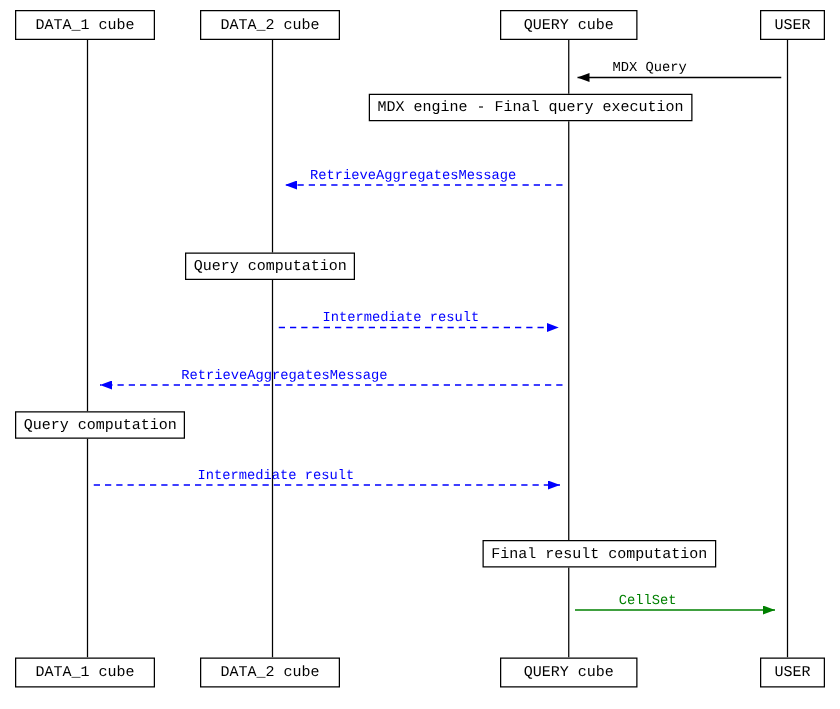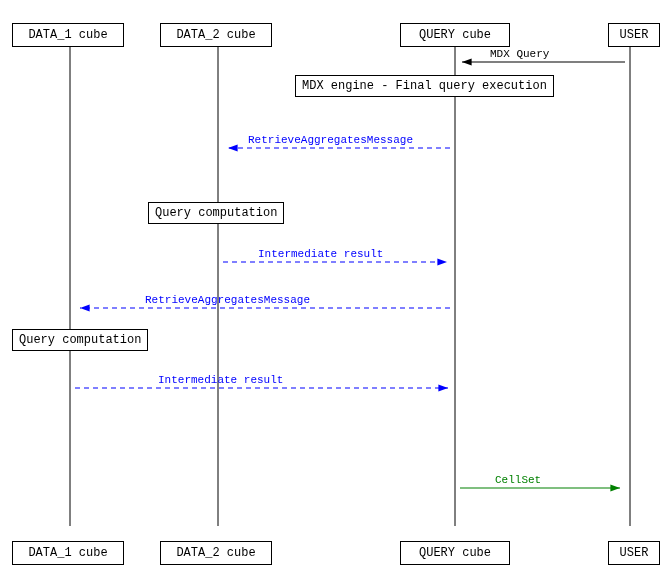--- a/index.html
+++ b/index.html
@@ -19,21 +19,20 @@
     }
     .actor-box {
       position: absolute;
       border: 1px solid #000;
       background: #fff;
       padding: 4px 8px;
       white-space: nowrap;
       font-family: 'Courier New', monospace;
       font-size: 12px;
       text-align: center;
-      margin-top: 15px;
     }
     .note-box {
       position: absolute;
       border: 1px solid #000;
       background: #fff;
       padding: 3px 6px;
       white-space: nowrap;
       font-family: 'Courier New', monospace;
       font-size: 12px;
     }
@@ -105,20 +104,23 @@
 
   <div class="note-box" style="left:295px; top:75px;">
     <span>MDX engine - Final query execution</span>
   </div>
   <div class="note-box" style="left:148px; top:202px;">
     <span>Query computation</span>
   </div>
   <div class="note-box" style="left:12px; top:329px;">
     <span>Query computation</span>
   </div>
+  <div class="note-box" style="left:386px; top:432px;">
+    <span>Final result computation</span>
+  </div>
 
   <div class="actor-box" style="left:12px; top:526px; width:112px;">
     <span>DATA_1 cube</span>
   </div>
   <div class="actor-box" style="left:160px; top:526px; width:112px;">
     <span>DATA_2 cube</span>
   </div>
   <div class="actor-box" style="left:400px; top:526px; width:110px;">
     <span>QUERY cube</span>
   </div>

